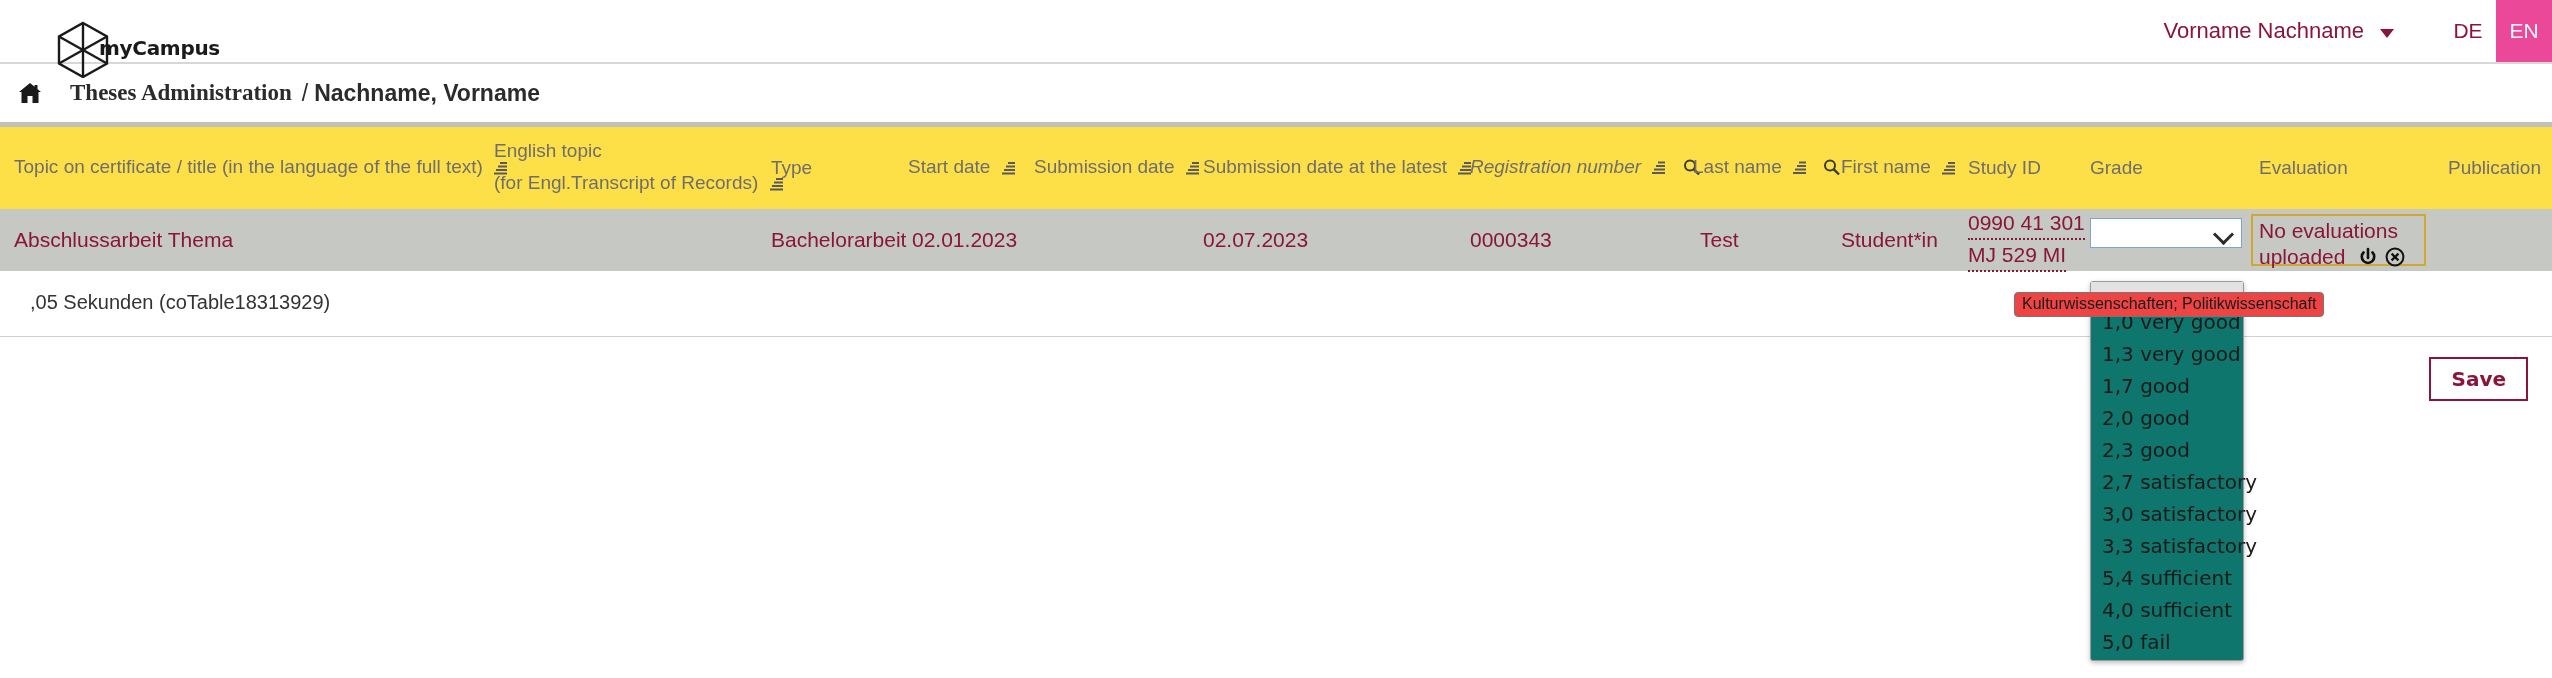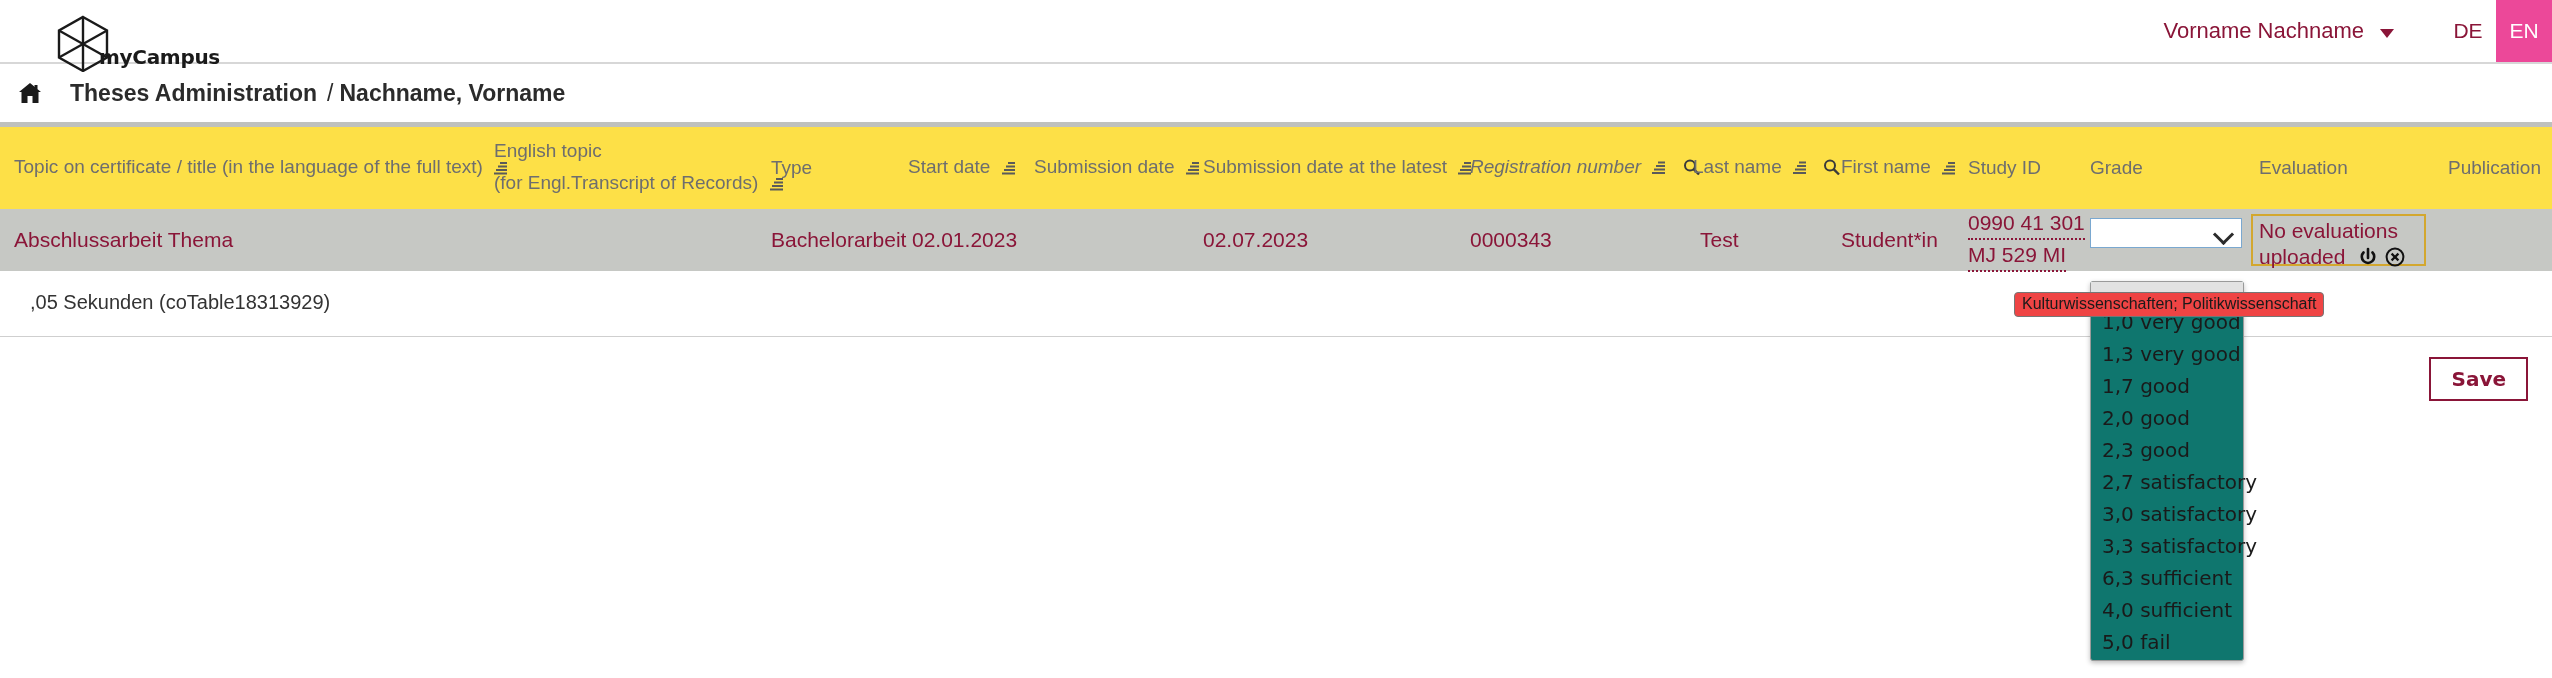--- a/index.html
+++ b/index.html
@@ -19,23 +19,23 @@
   
   .topbar {
     position: relative;
     height: 62px;
     background: #ffffff;
     border-bottom: 2px solid #d7d7d7;
   }
   .logo-wrap {
     position: absolute;
     left: 55px;
-    top: 14px;
-    display: flex;
-    align-items: flex-end;
+    top: 20px;
+    display: flex;
+    align-items: center;
   }
   .logo-hex { display: block; }
   .logo-text {
     font-size: 20px;
     font-weight: bold;
     color: #1a1a1a;
     letter-spacing: -0.3px;
     margin-left: -12px;
     margin-bottom: 3px;
     font-family: "DejaVu Sans", sans-serif;
@@ -83,20 +83,21 @@
     display: flex;
     align-items: center;
     padding-left: 18px;
     background: #ffffff;
   }
   .home-icon { margin-right: 28px; display: flex; align-items: center; cursor: pointer;}
   .crumb-title {
     font-size: 23px;
     color: #2b2b2b;
     font-weight: 600;
+    font-family: Liberation Serif, serif;
   }
   .crumb-sep { font-size: 23px; color: #2b2b2b; margin: 0 6px 0 10px; }
   .crumb-sub { font-size: 23px; color: #2b2b2b; font-weight: 600; }
 
   
   .table-wrap { position: relative; }
   .thead {
     background: #fde047;
     border-top: 5px solid #bfc1bd;
     height: 82px;
@@ -467,21 +468,21 @@
 <div class="opt-list">
   <div class="opt-blank"></div>
   <div class="opt">1,0 very good</div>
   <div class="opt">1,3 very good</div>
   <div class="opt">1,7 good</div>
   <div class="opt">2,0 good</div>
   <div class="opt">2,3 good</div>
   <div class="opt">2,7 satisfactory</div>
   <div class="opt">3,0 satisfactory</div>
   <div class="opt">3,3 satisfactory</div>
-  <div class="opt">6,3 sufficient</div>
+  <div class="opt">5,4 sufficient</div>
   <div class="opt">4,0 sufficient</div>
   <div class="opt">5,0 fail</div>
 </div>
 
 <div class="tooltip">Kulturwissenschaften; Politikwissenschaft</div>
 
 <div class="footer-info">,05 Sekunden (coTable18313929)</div>
 <div class="divider"></div>
 <div class="btn-row">
   <button class="btn">Save</button>

